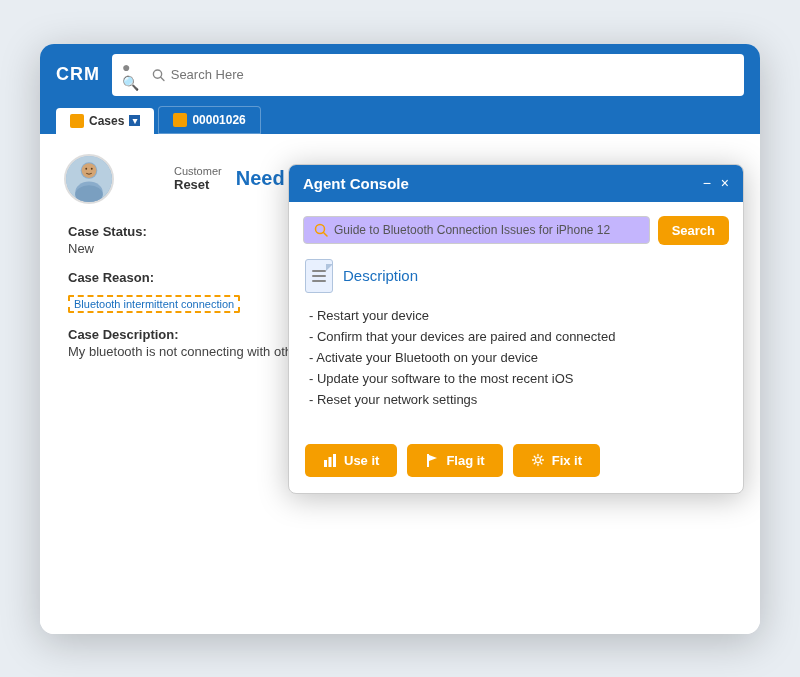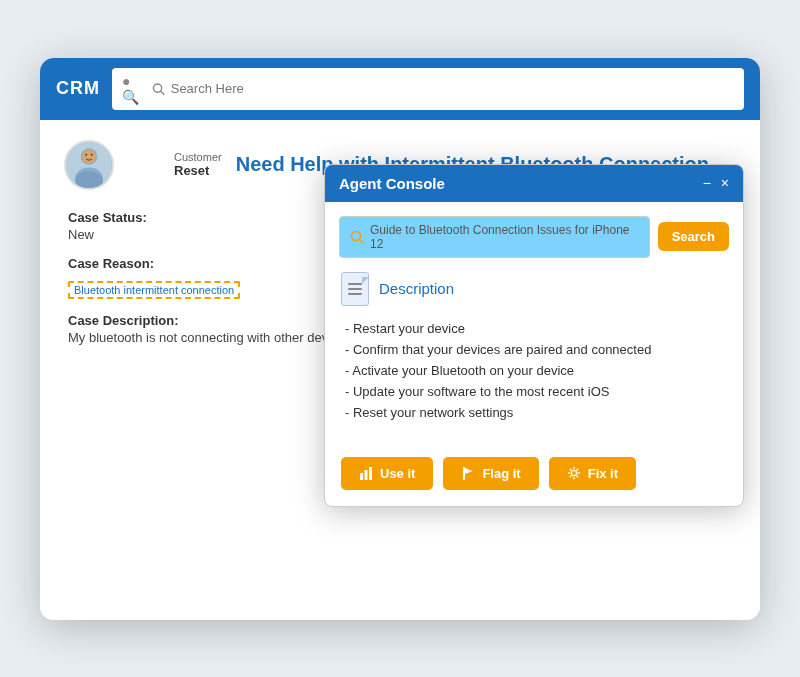--- a/index.html
+++ b/index.html
@@ -183,27 +183,26 @@
       display: inline-block;
       padding: 1px 4px;
       border-radius: 2px;
     }
 
     
     .agent-console {
       position: absolute;
       top: 30px;
       right: 16px;
-      width: 420px;
+      width: 456px;
       background: #fff;
       border-radius: 8px;
       box-shadow: 0 4px 30px rgba(0,0,0,0.25);
       overflow: hidden;
       border: 1px solid #ccc;
-      margin-top: 14px;
     }
     .agent-console-header {
       background: #1a6fbf;
       color: #fff;
       display: flex;
       align-items: center;
       justify-content: space-between;
       padding: 10px 14px;
     }
     .agent-console-title {
@@ -229,21 +228,21 @@
       gap: 8px;
     }
     .agent-search-input {
       flex: 1;
       display: flex;
       align-items: center;
       border: 1.5px solid #ccc;
       border-radius: 4px;
       padding: 6px 10px;
       gap: 6px;
-      background: #7dd3fc;
+      background: #c4b5fd;
     }
     .agent-search-text {
       font-size: 12px;
       color: #555;
       flex: 1;
     }
     .search-btn {
       background: #f59e00;
       color: #fff;
       border: none;
@@ -344,20 +343,31 @@
     <div class="search-bar">
       <span class="search-icon-top">●🔍</span>
       <svg width="14" height="14" viewBox="0 0 14 14" fill="none">
         <circle cx="6" cy="6" r="4.5" stroke="#888" stroke-width="1.5"></circle>
         <line x1="9.5" y1="9.5" x2="13" y2="13" stroke="#888" stroke-width="1.5" stroke-linecap="round"></line>
       </svg>
       <input class="search-input" type="text" placeholder="Search Here" style="">
     </div>
   </div>
 
+  <div class="tab-bar">
+    <div class="tab tab-active">
+      <span class="tab-icon"></span>
+      <span>Cases</span>
+      <button class="tab-dropdown">▾</button>
+    </div>
+    <div class="tab tab-inactive">
+      <span class="tab-icon"></span>
+      <span>00001026</span>
+    </div>
+  </div>
 
   <div class="main-area">
 
     <div class="case-header">
       <div class="avatar">
         <div class="avatar-img">
 
           <svg width="50" height="50" viewBox="0 0 50 50">
             <rect width="50" height="50" fill="#b8cfe0"></rect>
             <circle cx="25" cy="18" r="9" fill="#8aaccb"></circle>

